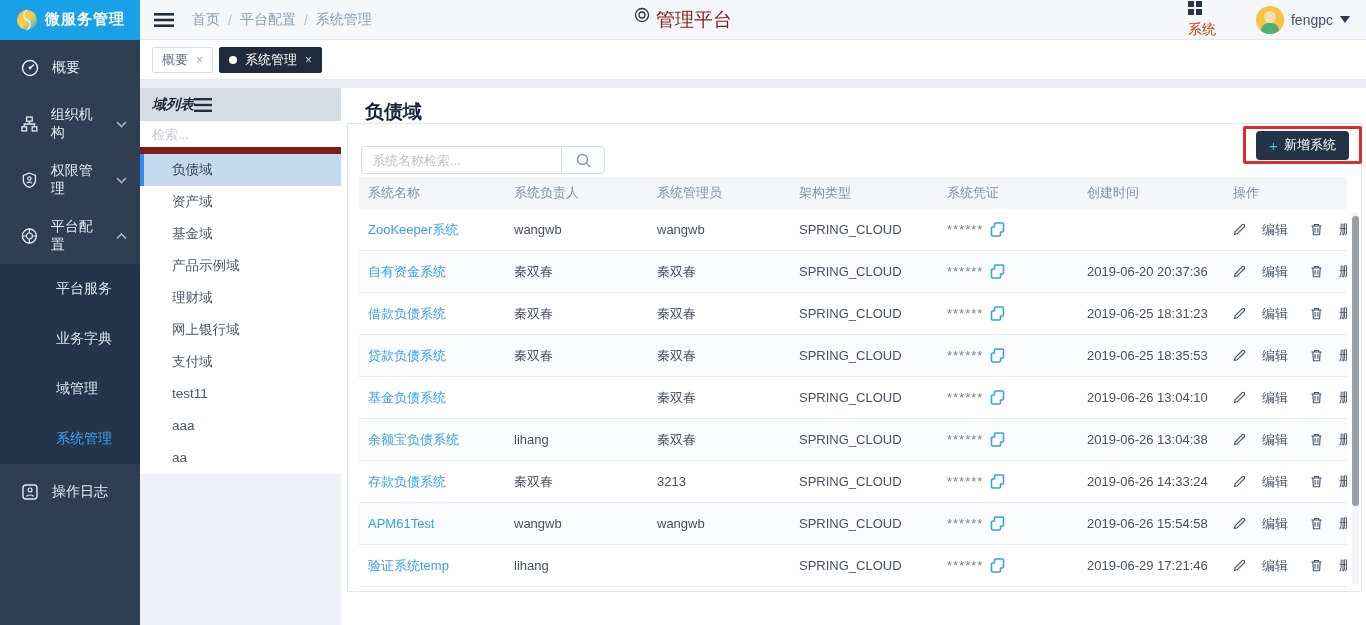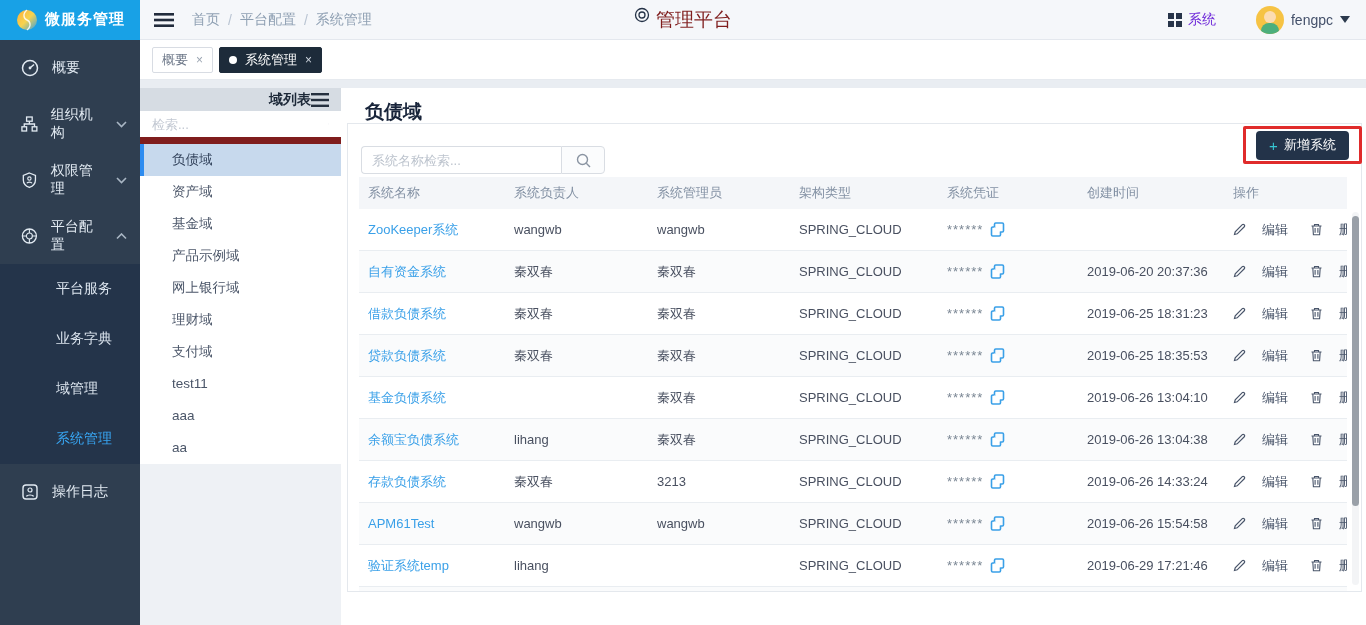--- a/index.html
+++ b/index.html
@@ -13,21 +13,21 @@
   .logo { width:140px; height:40px; background:#18a1e6; display:flex; align-items:center;
           justify-content:center; gap:6px; flex:0 0 140px; }
   .logo-title { color:#fff; font-weight:bold; font-size:15px; letter-spacing:1px; }
   .hamb { margin-left:14px; cursor:pointer; display:flex; }
   .crumb { margin-left:18px; font-size:14px; color:#8fa0b3; display:flex; gap:8px; align-items:center; }
   .crumb .sep { color:#b9c4d2; }
   .crumb .c-item { cursor:pointer; }
   .center-title { position:absolute; left:50%; transform:translateX(-50%); display:flex;
                   align-items:flex-start; gap:6px; color:#7f1d1d; font-size:19px; }
   .hdr-right { margin-left:auto; display:flex; align-items:center; padding-right:16px; }
-  .sys-entry { display:flex; align-items:center; gap:6px; font-size:14px; color:#6d28d9; cursor:pointer; }
+  .sys-entry { display:flex; align-items:flex-start; gap:6px; font-size:14px; color:#c2410c; cursor:pointer;flex-direction:column; }
   .user-entry { display:flex; align-items:center; gap:7px; margin-left:40px; cursor:pointer; }
   .avatar { width:28px; height:28px; border-radius:50%; background:#f6c344; position:relative; overflow:hidden; }
   .avatar .head { position:absolute; left:8px; top:5px; width:12px; height:12px; border-radius:50%; background:#fcdcb2; }
   .avatar .body { position:absolute; left:5px; top:17px; width:18px; height:12px; border-radius:8px 8px 0 0; background:#4caf7d; }
   .user-name { font-size:14px; color:#43506a; }
 
   
   .sidebar { position:absolute; top:40px; left:0; width:140px; bottom:0; background:#2f3e50; }
   .side-item { height:56px; display:flex; align-items:center; padding-left:21px; gap:13px;
                color:#e2eaf2; font-size:14px; cursor:pointer; }
@@ -43,22 +43,22 @@
   .tab { height:26px; display:flex; align-items:center; gap:8px; padding:0 9px; font-size:13px;
          border:1px solid #d8dce3; background:#fff; color:#6b7687; cursor:pointer; border-radius:2px; }
   .tab .x { font-size:12px; color:#9aa4b1; }
   .tab.active { background:#1d2b3a; border-color:#1d2b3a; color:#fff; }
   .tab.active .x { color:#cfd6df; }
   .tab .dot { width:8px; height:8px; border-radius:50%; background:#fff; }
   .gapstrip { position:absolute; left:140px; top:80px; right:0; height:8px; background:#e9edf2; }
 
   
   .dpanel { position:absolute; left:140px; top:88px; width:201px; bottom:0; background:#eef1f5; }
-  .dp-header { height:23px; background:#d6dce3; display:flex; align-items:center;
-               justify-content:flex-end; padding:0 12px; }
+  .dp-header { height:33px; background:#d6dce3; display:flex; align-items:center;
+               justify-content:flex-start; padding:0 12px;font-style:italic; }
   .dp-title { font-size:14px; font-weight:bold; color:#1c2838; }
   .dp-search { height:33px; background:#fff; border-bottom:7px solid #7f1d1d; display:flex;
                align-items:center; padding:0 12px; }
   .dp-search input { border:0; outline:0; flex:1; font-size:13px; color:#495060; background:transparent;
                      font-family:inherit; }
   .dp-search input::placeholder { color:#c2c8d2; }
   .dp-list { background:#fff; }
   .dp-item { height:32px; line-height:32px; padding-left:28px; font-size:13.5px; color:#4a5568;
              cursor:pointer; border-left:4px solid transparent; }
   .dp-item.selected { background:#c7d9ed; border-left-color:#2d8cf0; color:#31415a; }
@@ -266,22 +266,22 @@
       <svg width="14" height="14" viewBox="0 0 14 14">
         <circle cx="6" cy="6" r="4.5" fill="none" stroke="#c2c8d2" stroke-width="1.4"></circle>
         <path d="M9.5 9.5 L13 13" stroke="#c2c8d2" stroke-width="1.4"></path>
       </svg>
     </div>
     <div class="dp-list">
       <div class="dp-item selected">负债域</div>
       <div class="dp-item">资产域</div>
       <div class="dp-item">基金域</div>
       <div class="dp-item">产品示例域</div>
+      <div class="dp-item">理财域</div>
       <div class="dp-item">网上银行域</div>
-      <div class="dp-item">理财域</div>
       <div class="dp-item">支付域</div>
       <div class="dp-item">test11</div>
       <div class="dp-item">aaa</div>
       <div class="dp-item">aa</div>
     </div>
   </div>
 
   <div class="main">
     <div class="page-title">负债域</div>
     <div class="card">

